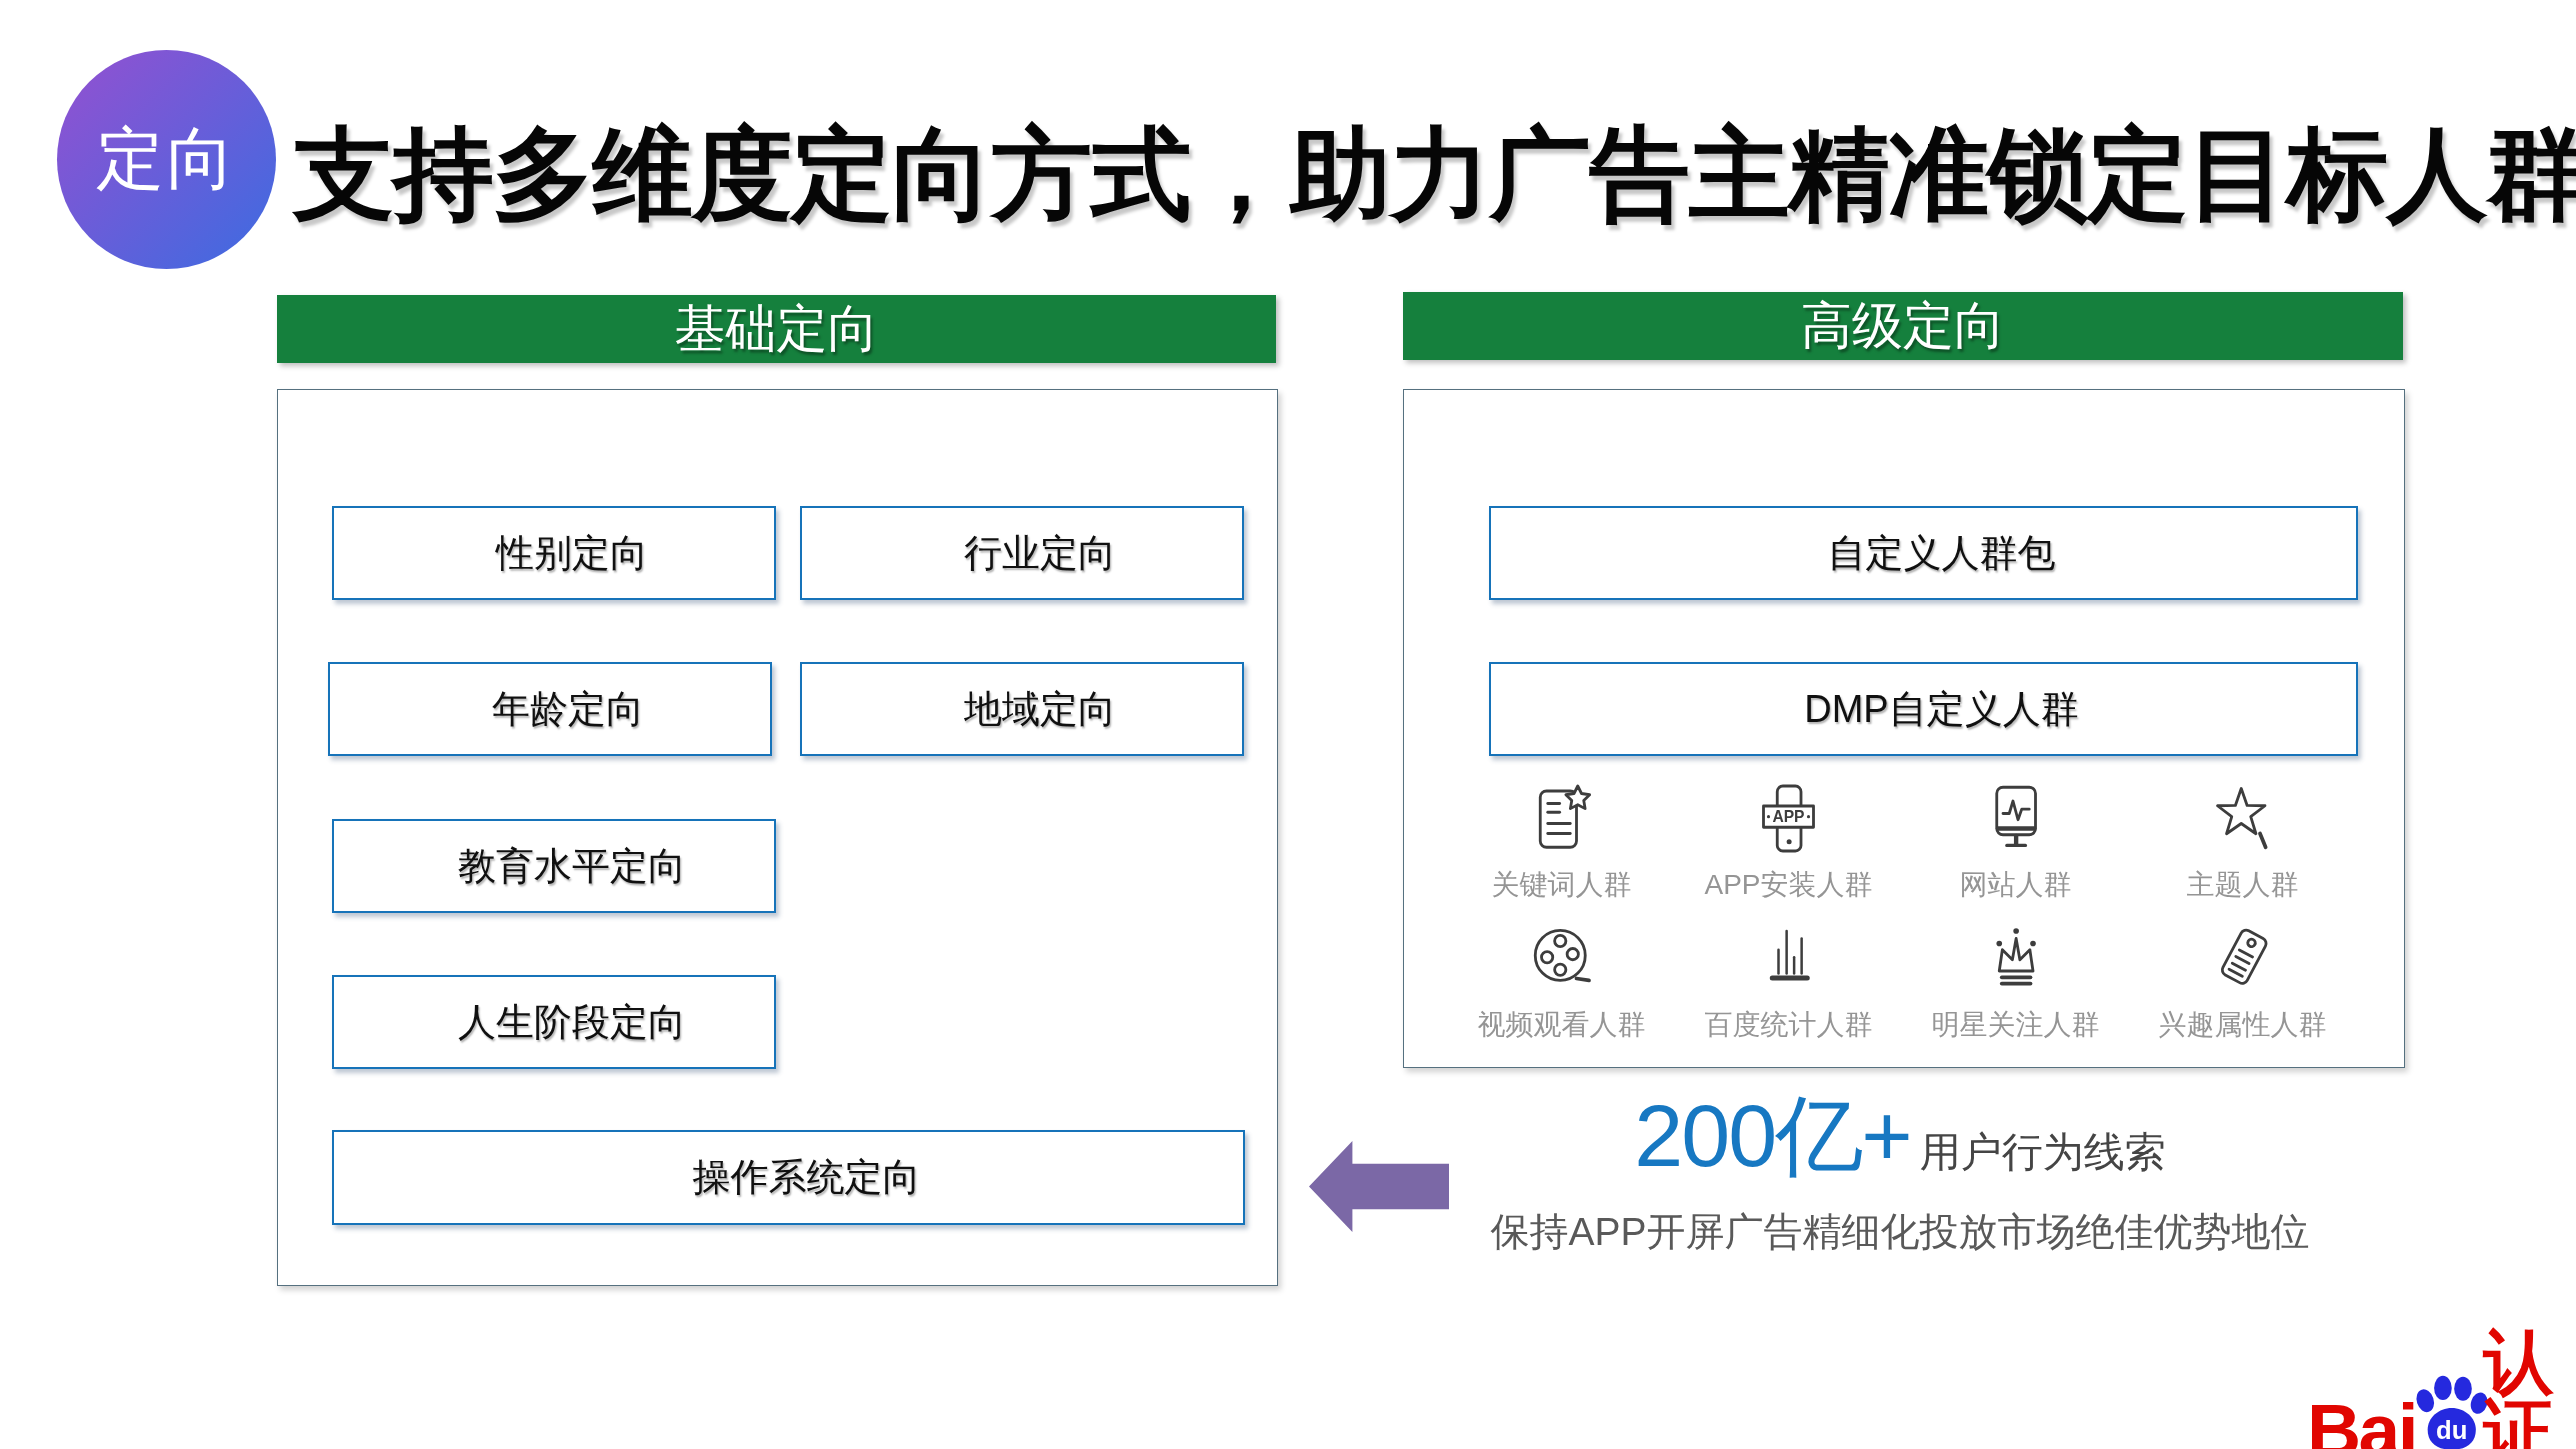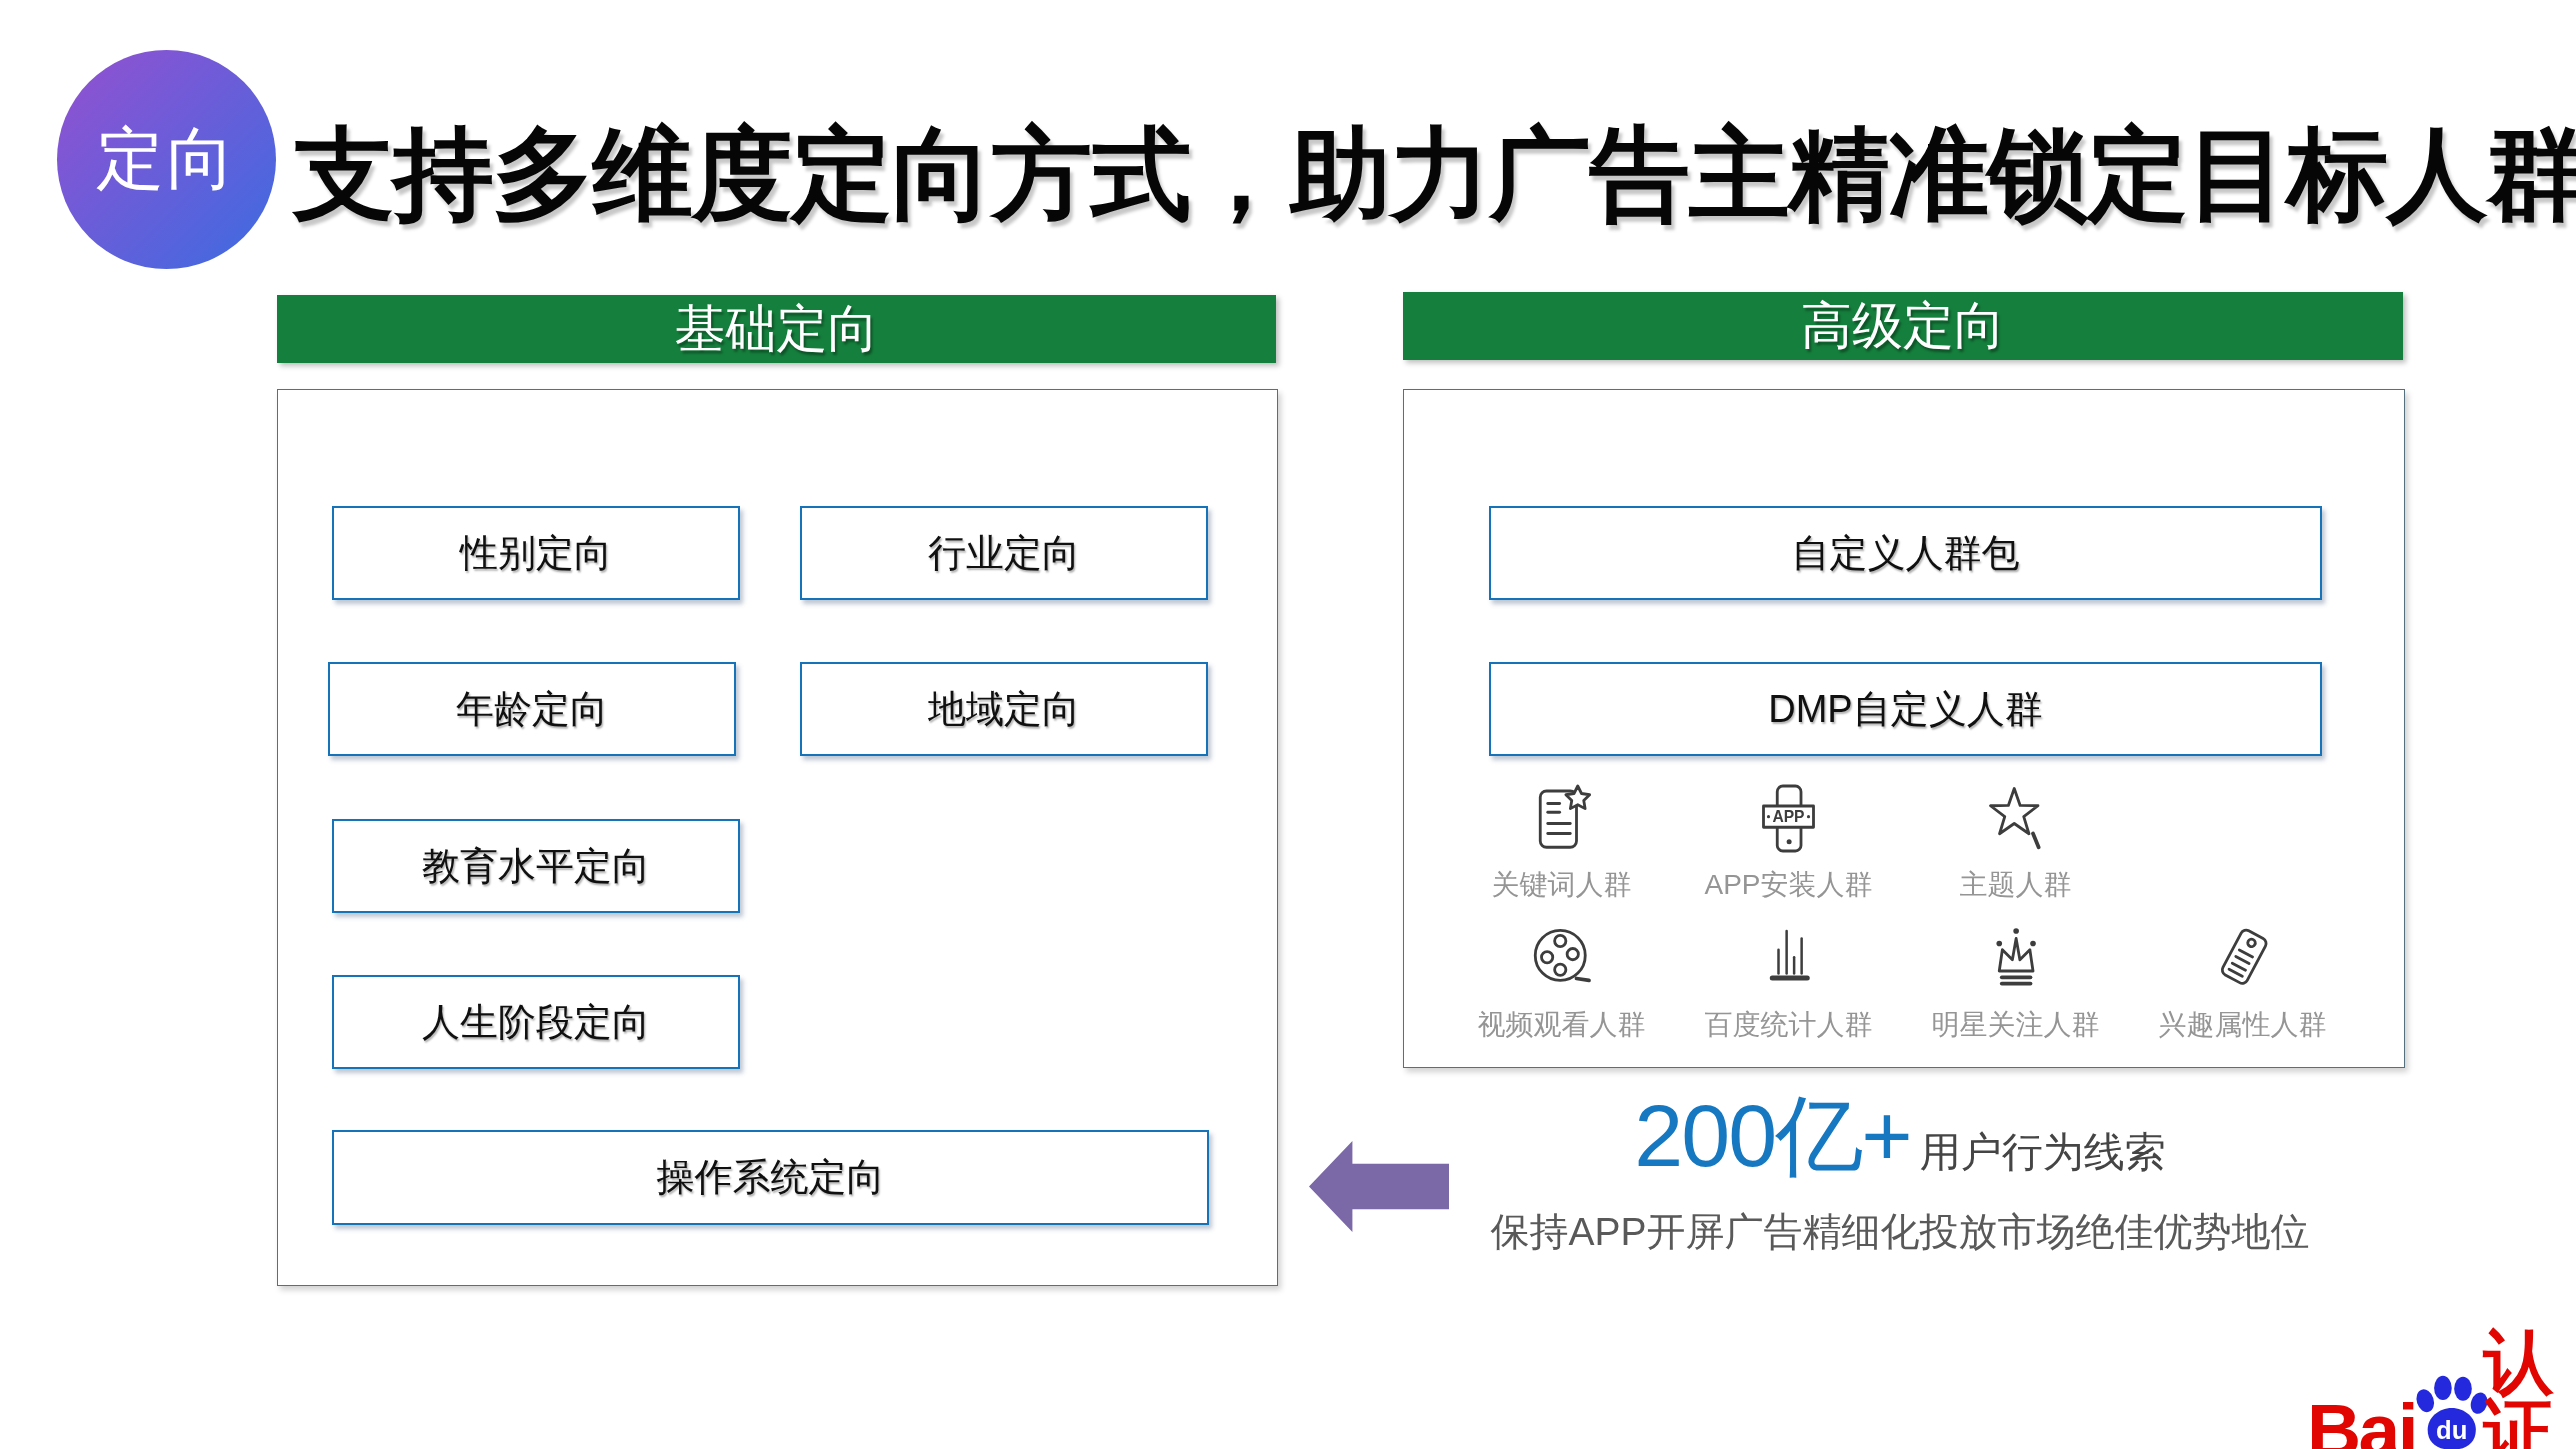--- a/index.html
+++ b/index.html
@@ -26,21 +26,21 @@
   
   .outer{position:absolute;background:#ffffff;border:1.9px solid #55707f;
          box-shadow:3.2px 3.9px 5.8px rgba(0,0,0,0.18);}
   .outer-left{left:277px;top:389px;width:999px;height:895px;}
   .outer-right{left:1403px;top:389px;width:1000px;height:677px;}
 
   
   .t-box{position:absolute;background:#ffffff;border:2.6px solid #1673b9;display:flex;
          align-items:center;justify-content:center;font-size:38px;color:#101010;
          box-shadow:2.6px 3.9px 4.5px rgba(40,70,110,0.30);text-shadow:1.3px 1.9px 1.9px rgba(0,0,0,0.30);
-         white-space:nowrap;}
+         white-space:nowrap;padding-left:36px;}
 
   
   .aud-row{position:absolute;left:1448px;width:908px;display:grid;
            grid-template-columns:repeat(4,1fr);}
   .aud-item{display:flex;flex-direction:column;align-items:center;}
   .aud-item svg{width:75px;height:75px;stroke:#3d3d3d;fill:none;
                 stroke-width:4.5;stroke-linecap:round;stroke-linejoin:round;}
   .aud-label{margin-top:10.3px;font-size:28px;color:#959595;white-space:nowrap;}
 
   
@@ -104,20 +104,30 @@
     <div class="aud-item">
       <svg viewBox="0 0 120 120">
         <rect x="42" y="8" width="38" height="104" rx="9"></rect>
         <rect x="20" y="40" width="80" height="34" fill="#ffffff"></rect>
         <circle cx="28" cy="57" r="2.5" fill="#3d3d3d" stroke="none"></circle>
         <text x="60" y="66" font-size="25" font-weight="bold" fill="#3d3d3d" stroke="none" text-anchor="middle" font-family="Liberation Sans, sans-serif">APP</text>
         <circle cx="92" cy="57" r="2.5" fill="#3d3d3d" stroke="none"></circle>
         <circle cx="61" cy="97" r="4" fill="#3d3d3d" stroke="none"></circle>
       </svg>
       <div class="aud-label">APP安装人群</div>
+    </div>
+    <div class="aud-item">
+      <svg viewBox="0 0 120 120">
+        <rect x="30" y="10" width="62" height="76" rx="10"></rect>
+        <polyline points="40,52 50,52 56,32 64,62 70,45 82,45"></polyline>
+        <line x1="32" y1="76" x2="90" y2="76" stroke-width="7"></line>
+        <line x1="61" y1="88" x2="61" y2="100" stroke-width="7"></line>
+        <line x1="46" y1="103" x2="76" y2="103" stroke-width="5"></line>
+      </svg>
+      <div class="aud-label">网站人群</div>
     </div>
     <div class="aud-item">
       <svg viewBox="0 0 120 120">
         <polygon points="58,12 67.4,39.1 96,39.6 73.2,56.9 81.5,84.4 58,68 34.5,84.4 42.8,56.9 20,39.6 48.6,39.1"></polygon>
         <line x1="88" y1="84" x2="97" y2="106" stroke-width="6"></line>
       </svg>
       <div class="aud-label">主题人群</div>
     </div>
   </div>
 

